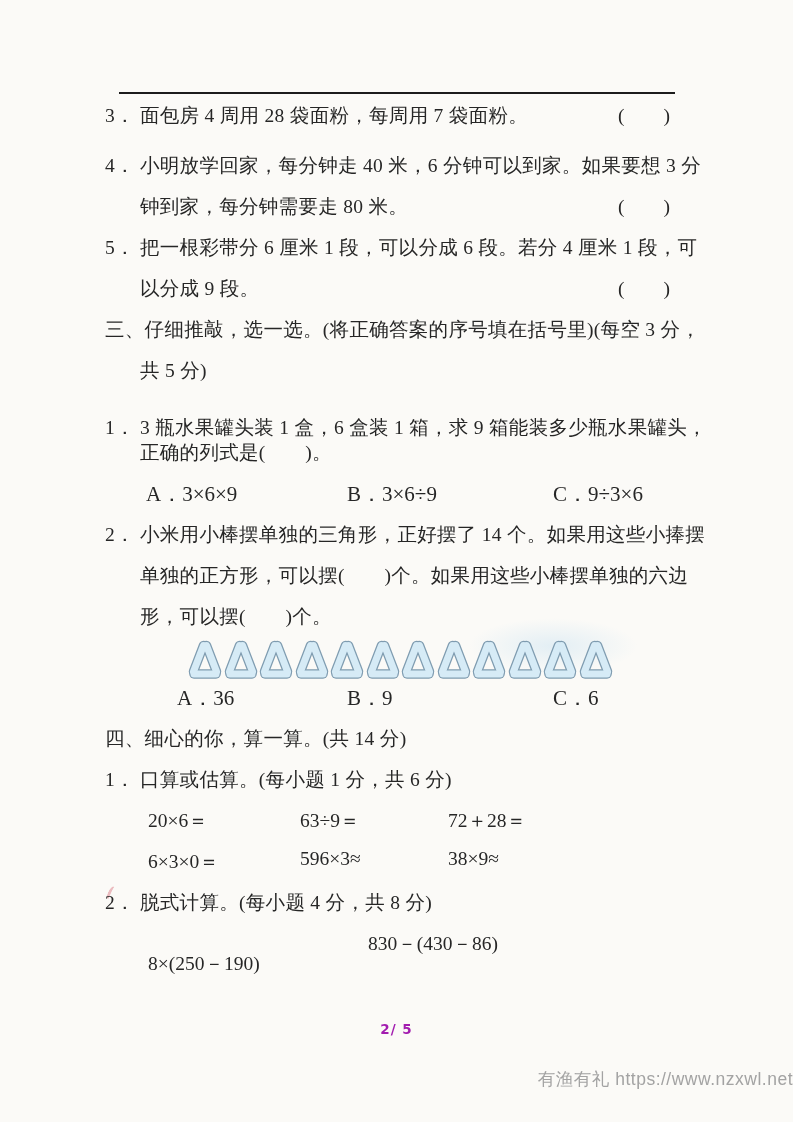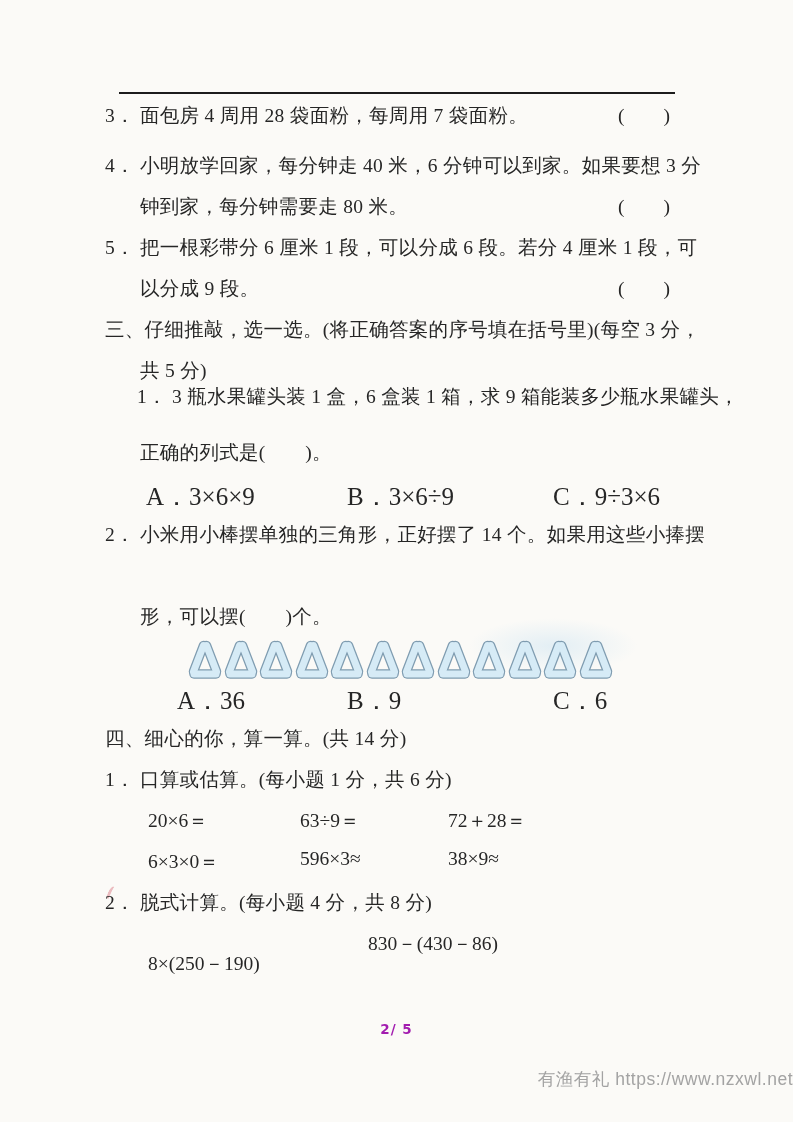--- a/index.html
+++ b/index.html
@@ -33,21 +33,21 @@
     width:556px;height:2px;
     background:#1c1c1c;
   }
   .answer-blank{
     position:absolute;
     left:618px;
     font-size:19.5px;
   }
   .opt{
     position:absolute;
-    font-size:25px;
+    font-size:21px;
     white-space:nowrap;
   }
   .expr{
     position:absolute;
     font-size:19.5px;
     white-space:nowrap;
   }
   #triangle-row{
     position:absolute;
     left:187px;top:637px;
@@ -109,30 +109,31 @@
   <div class="row" style="left:140px;top:193px;">钟到家，每分钟需要走 80 米。</div>
   <span class="answer-blank" style="top:193px;">(　　)</span>
 
   <div class="row" style="left:105px;top:234px;"><span class="qnum">5．</span><span>把一根彩带分 6 厘米 1 段，可以分成 6 段。若分 4 厘米 1 段，可</span></div>
   <div class="row" style="left:140px;top:275px;">以分成 9 段。</div>
   <span class="answer-blank" style="top:275px;">(　　)</span>
 
   <div class="row" style="left:105px;top:316px;">三、仔细推敲，选一选。(将正确答案的序号填在括号里)(每空 3 分，</div>
   <div class="row" style="left:140px;top:357px;">共 5 分)</div>
 
-  <div class="row" style="left:105px;top:383px;margin-left:32px;"><span class="qnum">1．</span><span>3 瓶水果罐头装 1 盒，6 盒装 1 箱，求 9 箱能装多少瓶水果罐头，</span></div>
+  <div class="row" style="left:105px;top:414px;"><span class="qnum">1．</span><span>3 瓶水果罐头装 1 盒，6 盒装 1 箱，求 9 箱能装多少瓶水果罐头，</span></div>
   <div class="row" style="left:140px;top:439px;">正确的列式是(　　)。</div>
 
   <div>
     <span class="opt" style="left:146px;top:480px;">A．3×6×9</span>
     <span class="opt" style="left:347px;top:480px;">B．3×6÷9</span>
     <span class="opt" style="left:553px;top:480px;">C．9÷3×6</span>
   </div>
 
   <div class="row" style="left:105px;top:521px;"><span class="qnum">2．</span><span>小米用小棒摆单独的三角形，正好摆了 14 个。如果用这些小捧摆</span></div>
+  <div class="row" style="left:140px;top:562px;">单独的正方形，可以摆(　　)个。如果用这些小棒摆单独的六边</div>
   <div class="row" style="left:140px;top:603px;">形，可以摆(　　)个。</div>
 
   <div class="watermark-blot"></div>
   <div id="triangle-row">
       <svg width="36" height="44" viewBox="0 0 36 44">
         <line x1="6.5" y1="34.5" x2="16.5" y2="8.5" stroke="#7f9cb0" stroke-width="9.5" stroke-linecap="round"></line>
         <line x1="29.5" y1="34.5" x2="19.5" y2="8.5" stroke="#7f9cb0" stroke-width="9.5" stroke-linecap="round"></line>
         <line x1="7" y1="37" x2="29" y2="37" stroke="#7f9cb0" stroke-width="9.5" stroke-linecap="round"></line>
         <line x1="6.5" y1="34.5" x2="16.5" y2="8.5" stroke="#d6ebf6" stroke-width="7" stroke-linecap="round"></line>
         <line x1="29.5" y1="34.5" x2="19.5" y2="8.5" stroke="#d6ebf6" stroke-width="7" stroke-linecap="round"></line>

